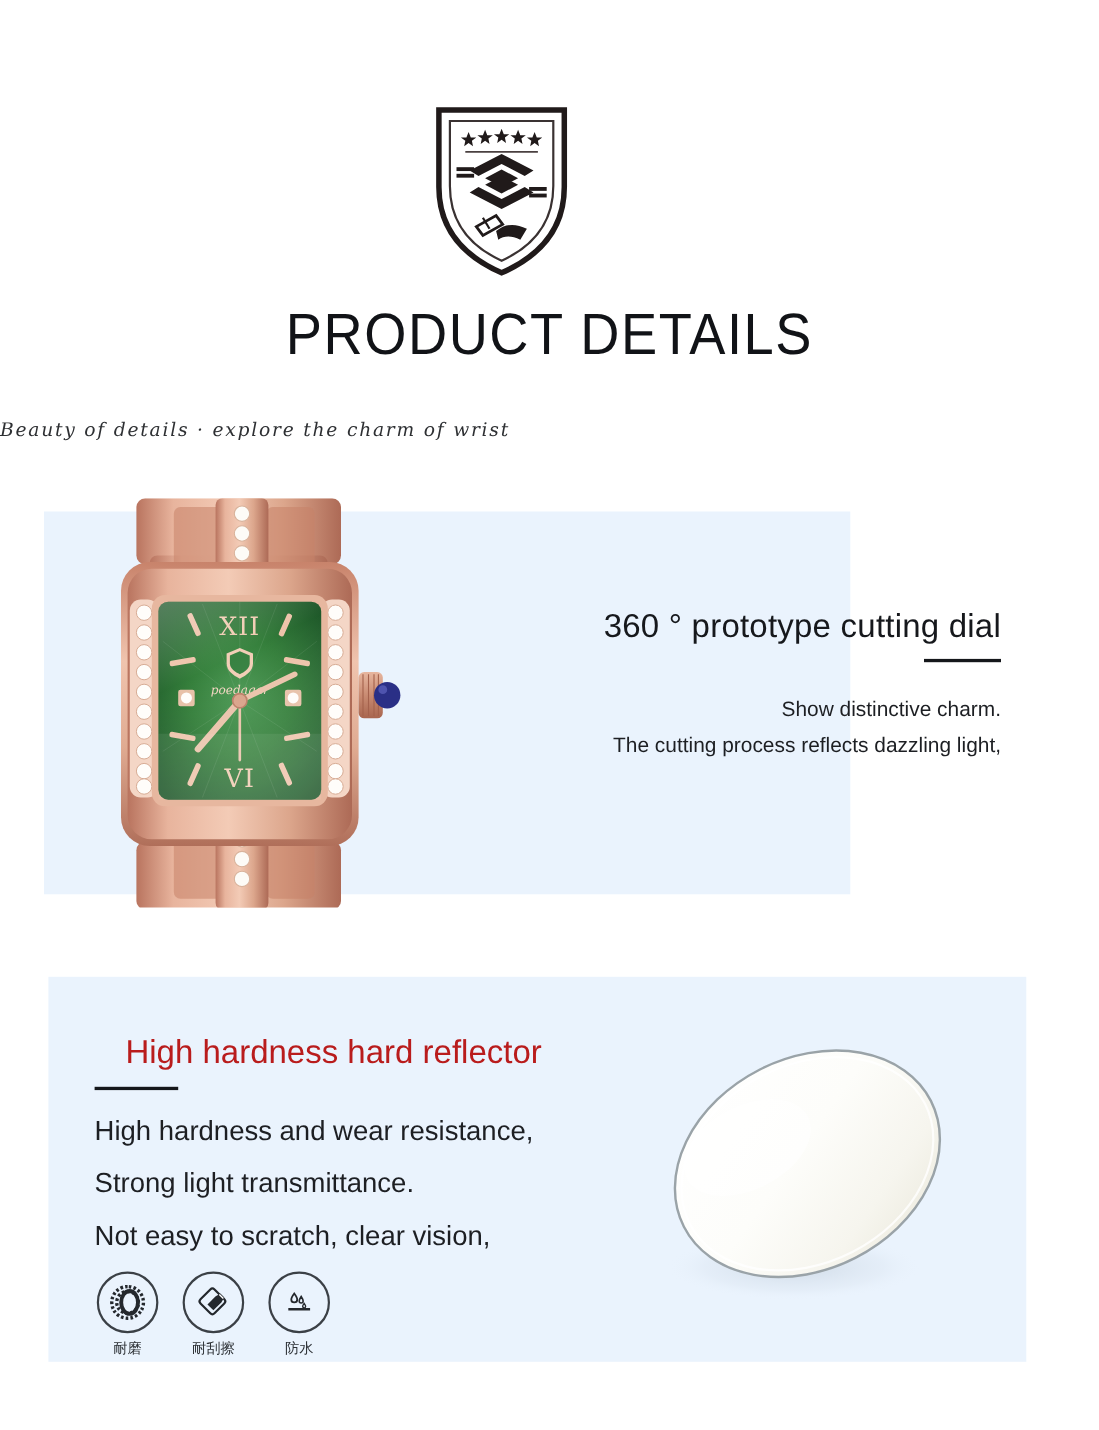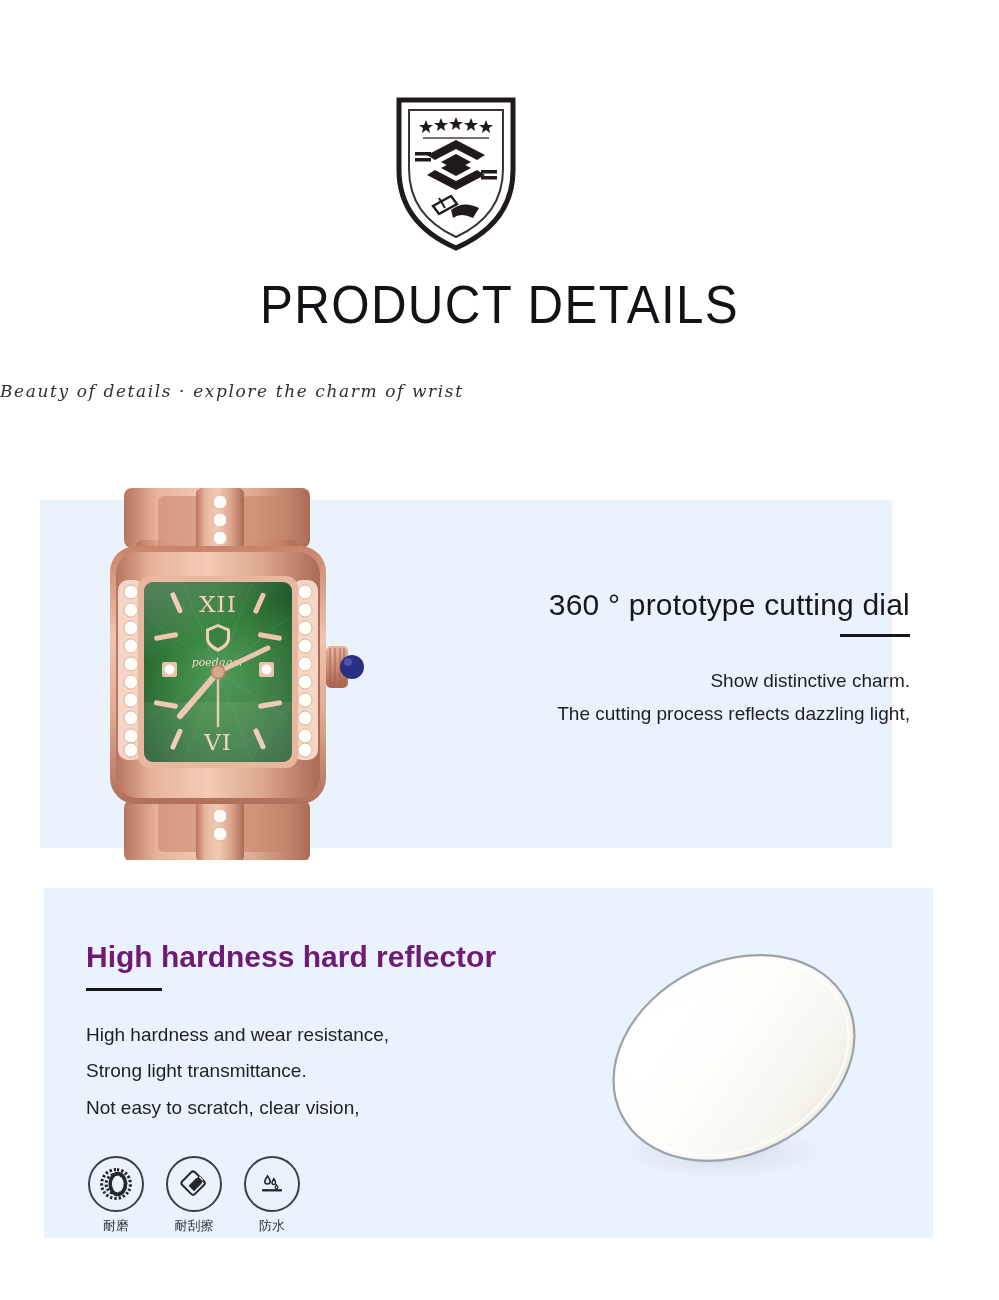--- a/index.html
+++ b/index.html
@@ -61,22 +61,22 @@
     white-space: nowrap;
   }
 
   
   .panel {
     position: absolute;
     background: #eaf3fd;
   }
   #panel-dial {
     left: 40px;
-    top: 500px;
-    width: 852px;
+    top: 465px;
+    width: 733px;
     height: 348px;
   }
   #panel-reflector {
     left: 44px;
     top: 888px;
     width: 889px;
     height: 350px;
   }
 
   
@@ -111,34 +111,35 @@
   
   #reflector-text {
     position: absolute;
     left: 42px;
     top: 52px;
     width: 480px;
     text-align: left;
   }
   #reflector-heading {
     font-size: 30px;
-    font-weight: 700;
-    color: #701a75;
+    font-weight: 400;
+    color: #b91c1c;
     white-space: nowrap;
     line-height: 1.15;
+    margin-left: 28px;
   }
   #reflector-rule {
     margin-top: 13px;
     width: 76px;
     height: 3px;
     background: #15171b;
   }
   #reflector-body {
-    margin-top: 26px;
-    font-size: 19px;
+    margin-top: 13px;
+    font-size: 25px;
     color: #1d1f23;
     line-height: 1.93;
   }
 
   
   #feature-row {
     position: absolute;
     left: 44px;
     top: 268px;
     display: flex;

